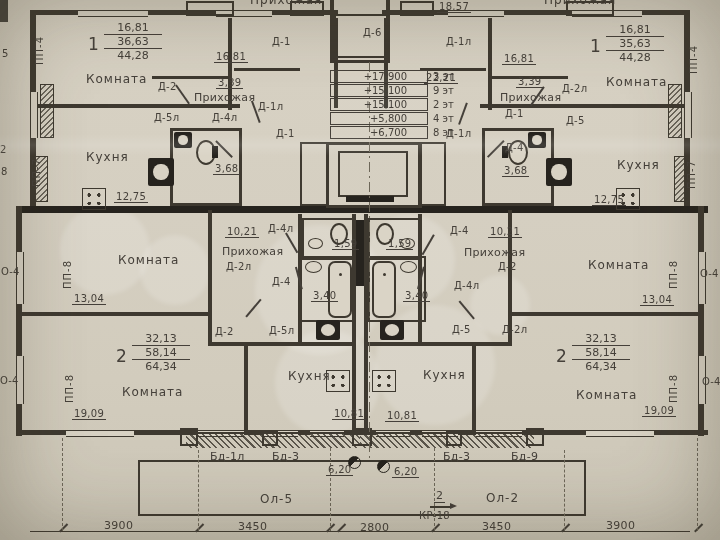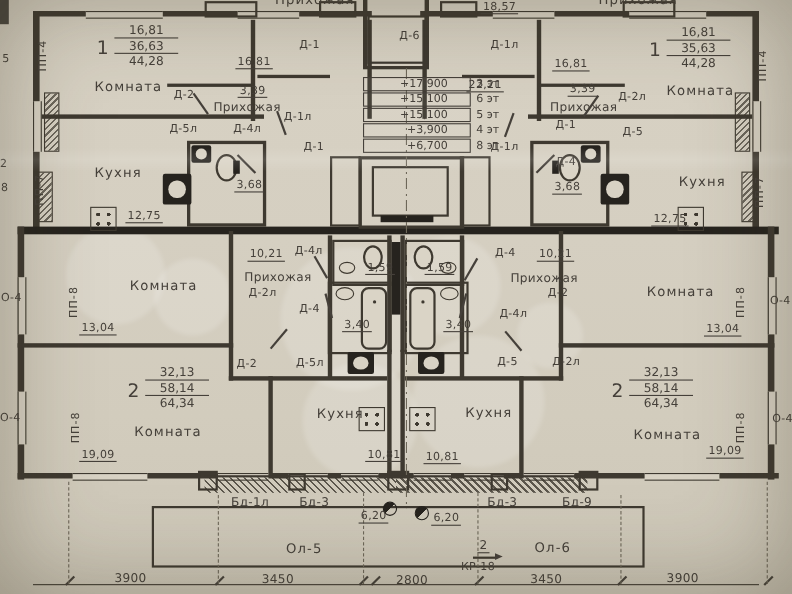--- a/index.html
+++ b/index.html
@@ -219,28 +219,28 @@
   <div class="lbl" style="left:272px;top:36px">Д-1</div>
   <div class="lbl" style="left:446px;top:36px">Д-1л</div>
   <div class="lbl u" style="left:424px;top:72px">22,21</div>
 
   <div class="elev" style="top:70px">
       <span class="ecell">+17,900</span>
       <span class="efloor">3 эт</span>
     </div>
   <div class="elev" style="top:84px">
       <span class="ecell">+15,100</span>
-      <span class="efloor">6 эт</span>
+      <span class="efloor">9 эт</span>
     </div>
   <div class="elev" style="top:98px">
       <span class="ecell">+15,100</span>
-      <span class="efloor">5 эт</span>
+      <span class="efloor">2 эт</span>
     </div>
   <div class="elev" style="top:112px">
-      <span class="ecell">+3,900</span>
+      <span class="ecell">+5,800</span>
       <span class="efloor">4 эт</span>
     </div>
   <div class="elev" style="top:126px">
       <span class="ecell">+6,700</span>
       <span class="efloor">8 эт</span>
     </div>
 
   <div class="unum" style="left:88px;top:34px">1</div>
   <div class="stack" style="left:104px;top:21px;width:58px">
     <div class="r">16,81</div>
@@ -341,21 +341,21 @@
   <div class="lbl big" style="left:423px;top:368px">Кухня</div>
   <div class="lbl u" style="left:385px;top:410px">10,81</div>
 
   <div class="lbl" style="left:210px;top:450px;font-size:11px">Бд-1л</div>
   <div class="lbl" style="left:272px;top:450px;font-size:11px">Бд-3</div>
   <div class="lbl" style="left:443px;top:450px;font-size:11px">Бд-3</div>
   <div class="lbl" style="left:511px;top:450px;font-size:11px">Бд-9</div>
   <div class="lbl u" style="left:326px;top:464px">6,20</div>
   <div class="lbl u" style="left:392px;top:466px">6,20</div>
   <div class="lbl big" style="left:260px;top:492px">Ол-5</div>
-  <div class="lbl big" style="left:486px;top:491px">Ол-6</div>
+  <div class="lbl big" style="left:486px;top:491px">Ол-2</div>
   <div class="lbl u" style="left:434px;top:489px;font-size:11px">2</div>
   <div class="lbl" style="left:419px;top:510px">КР-18</div>
   <div class="lbl" style="left:104px;top:519px;font-size:11px">3900</div>
   <div class="lbl" style="left:238px;top:520px;font-size:11px">3450</div>
   <div class="lbl" style="left:360px;top:521px;font-size:11px">2800</div>
   <div class="lbl" style="left:482px;top:520px;font-size:11px">3450</div>
   <div class="lbl" style="left:606px;top:519px;font-size:11px">3900</div>
 
   <div class="wd" style="left:0;top:0;width:8px;height:22px;opacity:.8"></div>
   <div class="glare" style="top:134px;height:22px"></div>

